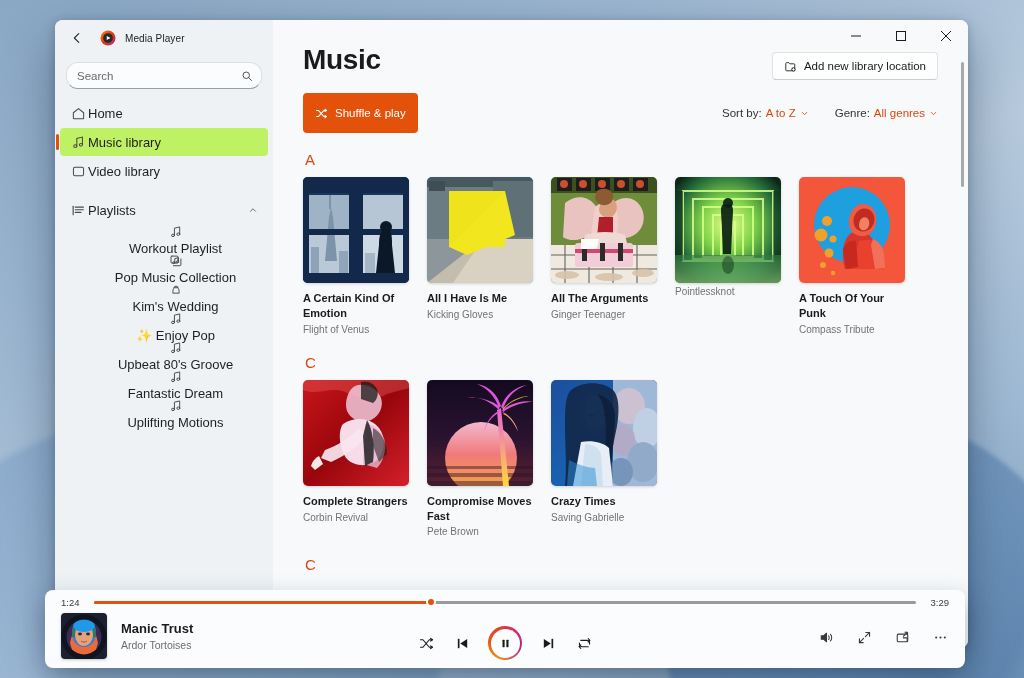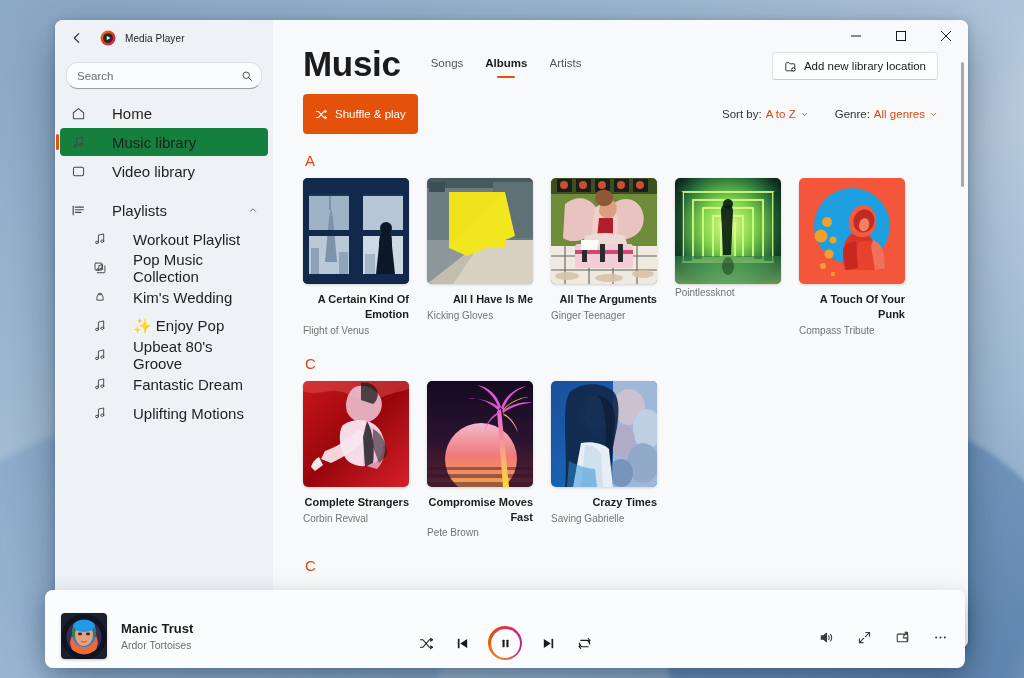--- a/index.html
+++ b/index.html
@@ -62,53 +62,53 @@
   }
   .search-box input {
     flex: 1; border: none; outline: none; background: transparent;
     font-family: inherit; font-size: 11.5px; color: #2b2b2b;
   }
   .search-box input::placeholder { color: #6a6a6a; }
   .search-box svg { width: 12px; height: 12px; color: #4a4a4a; flex-shrink: 0; }
 
   .nav { padding: 0 5px; }
   .nav-item {
-    height: 28px; display: flex; align-items: center; gap: 26px;
+    height: 28px; display: flex; align-items: center; gap: 2px;
     padding: 0 10px 0 11px; border-radius: 4px; position: relative;
-    color: #1f1f1f; font-size: 15px; margin-bottom: 1px;
+    color: #1f1f1f; font-size: 13px; margin-bottom: 1px;
   }
   .nav-item .ico { width: 15px; height: 15px; flex-shrink: 0; color: #484848; display:flex; align-items:center; justify-content:center;}
   .nav-item .ico svg { width: 100%; height: 100%; }
-  .nav-item.active { background: #15803d; }
+  .nav-item.active { background: #bef264; }
   .nav-item.active::before {
     content: ""; position: absolute; left: -4px; top: 6px;
     width: 3px; height: 16px; border-radius: 2px; background: #e4510b;
   }
   .nav-gap { height: 10px; }
   .nav-item .chev { margin-left: auto; width: 10px; height: 10px; color: #4a4a4a; }
-  .sub-item { padding-left: 33px; }
+  .sub-item { padding-left: 33px; flex-direction: column; }
   .sub-item .ico { width: 14px; height: 14px; }
   .spacer { flex: 1; }
   .settings-row { padding: 0 5px 10px 5px; }
 
   
   .main { flex: 1; background: #f7f9fb; position: relative; overflow: hidden; }
   .titlebar-right {
     position: absolute; top: 0; right: 0; height: 32px; display: flex; z-index: 5;
   }
   .tb-btn {
     width: 45px; height: 32px; display: flex; align-items: center;
     justify-content: center; color: #1b1b1b;
   }
   .tb-btn svg { width: 10px; height: 10px; }
 
   .main-scroll { position: absolute; inset: 0; padding: 0 30px 0 30px; }
 
   .head-row { display: flex; align-items: flex-start; padding-top: 26px; }
-  .page-title { font-size: 35px; font-weight: 600; color: #1b1b1b; letter-spacing: -.3px; line-height: 1; }
+  .page-title { font-size: 28px; font-weight: 600; color: #1b1b1b; letter-spacing: -.3px; line-height: 1; }
   .tabs { display: flex; gap: 22px; margin-left: 30px; padding-top: 11px; }
   .tab { font-size: 11.5px; color: #555; position: relative; padding-bottom: 9px; }
   .tab.active { color: #1b1b1b; font-weight: 600; }
   .tab.active::after {
     content: ""; position: absolute; left: 50%; transform: translateX(-50%);
     bottom: 0; width: 18px; height: 2.5px; border-radius: 2px; background: #e4510b;
   }
   .add-lib-btn {
     margin-left: auto; margin-top: 6px; height: 28px; background: #fdfefe;
     border: 1px solid #dfe2e5; border-bottom-color: #c9ccd0; border-radius: 4px;
@@ -135,21 +135,20 @@
 
   .grid { display: flex; gap: 18px; }
   .card { width: 106px; }
   .art {
     width: 106px; height: 106px; border-radius: 5px; overflow: hidden;
     box-shadow: 0 1px 3px rgba(0,0,0,.16); position: relative;
   }
   .card-title {
     margin-top: 8px; font-size: 11px; font-weight: 600; color: #1b1b1b;
     line-height: 1.35;
-    text-align: right;
   }
   .card-artist { font-size: 10px; color: #737373; margin-top: 2px; line-height: 1.3; }
 
   
   .vscroll {
     position: absolute; right: 4px; top: 42px; width: 3px; height: 125px;
     background: #8c8c8c; border-radius: 2px; opacity: .75;
   }
 
   
@@ -403,25 +402,20 @@
           <svg viewBox="0 0 10 10" fill="none" stroke="currentColor" stroke-width="1">
               <path d="M0 0l10 10M10 0L0 10"></path>
             </svg>
         </div>
       </div>
 
       <div class="main-scroll">
 
         <div class="head-row">
           <div class="page-title">Music</div>
-          <div class="tabs">
-            <div class="tab">Songs</div>
-            <div class="tab active">Albums</div>
-            <div class="tab">Artists</div>
-          </div>
           <div class="add-lib-btn">
             <svg viewBox="0 0 16 16" fill="none" stroke="currentColor" stroke-width="1.15" stroke-linejoin="round">
               <path d="M2.2 12.4V4.2a.9.9 0 01.9-.9h3l1.2 1.4h5a.9.9 0 01.9.9v6.8a.9.9 0 01-.9.9H3.1a.9.9 0 01-.9-.9z"></path>
               <circle cx="11.6" cy="11.6" r="2.6" fill="#2c2c2c" stroke="none"></circle>
               <path d="M11.6 10.3v2.6M10.3 11.6h2.6" stroke="#fff" stroke-width="1.1" stroke-linecap="round"></path>
             </svg>
             <span>Add new library location</span>
           </div>
         </div>
 
@@ -731,20 +725,28 @@
         <div class="section-letter">C</div>
       </div>
 
       <div class="vscroll"></div>
     </div>
   </div>
 </div>
 
 <div class="player">
 
+  <div class="progress-row">
+    <div class="time">1:24</div>
+    <div class="track">
+      <div class="fill" id="seek-fill" style="width: 41%;"></div>
+      <div class="knob" id="seek-knob" style="left: 41%;"></div>
+    </div>
+    <div class="time right">3:29</div>
+  </div>
 
   <div class="now-art">
     <svg viewBox="0 0 46 46" width="46" height="46">
       <rect width="46" height="46" fill="#1b1f2e"></rect>
       <circle cx="23" cy="24" r="20" fill="#3b2a55"></circle>
       <path d="M9 30c2-12 8-20 14-20s12 8 14 20l-4 14H13z" fill="#e96a3a"></path>
       <ellipse cx="23" cy="20" rx="12" ry="14" fill="#2c7fd4"></ellipse>
       <ellipse cx="23" cy="22" rx="9" ry="11" fill="#e8a07a"></ellipse>
       <ellipse cx="23" cy="13" rx="11" ry="6" fill="#1f9ae8"></ellipse>
       <g fill="#16324f">

